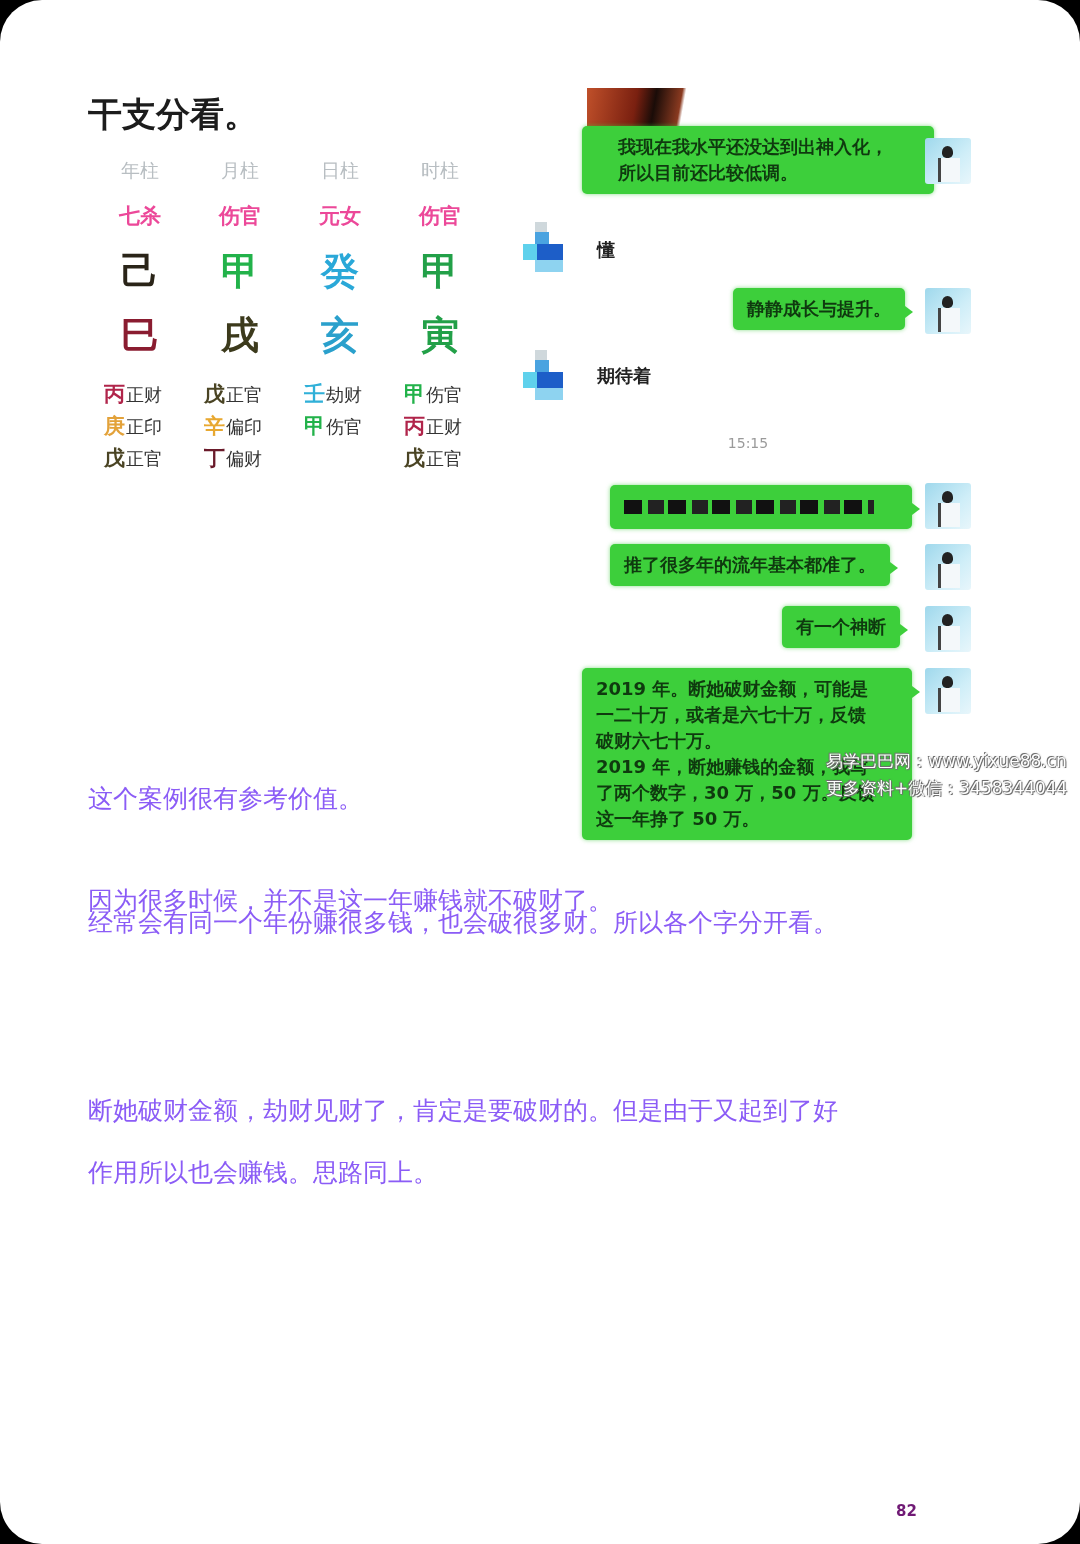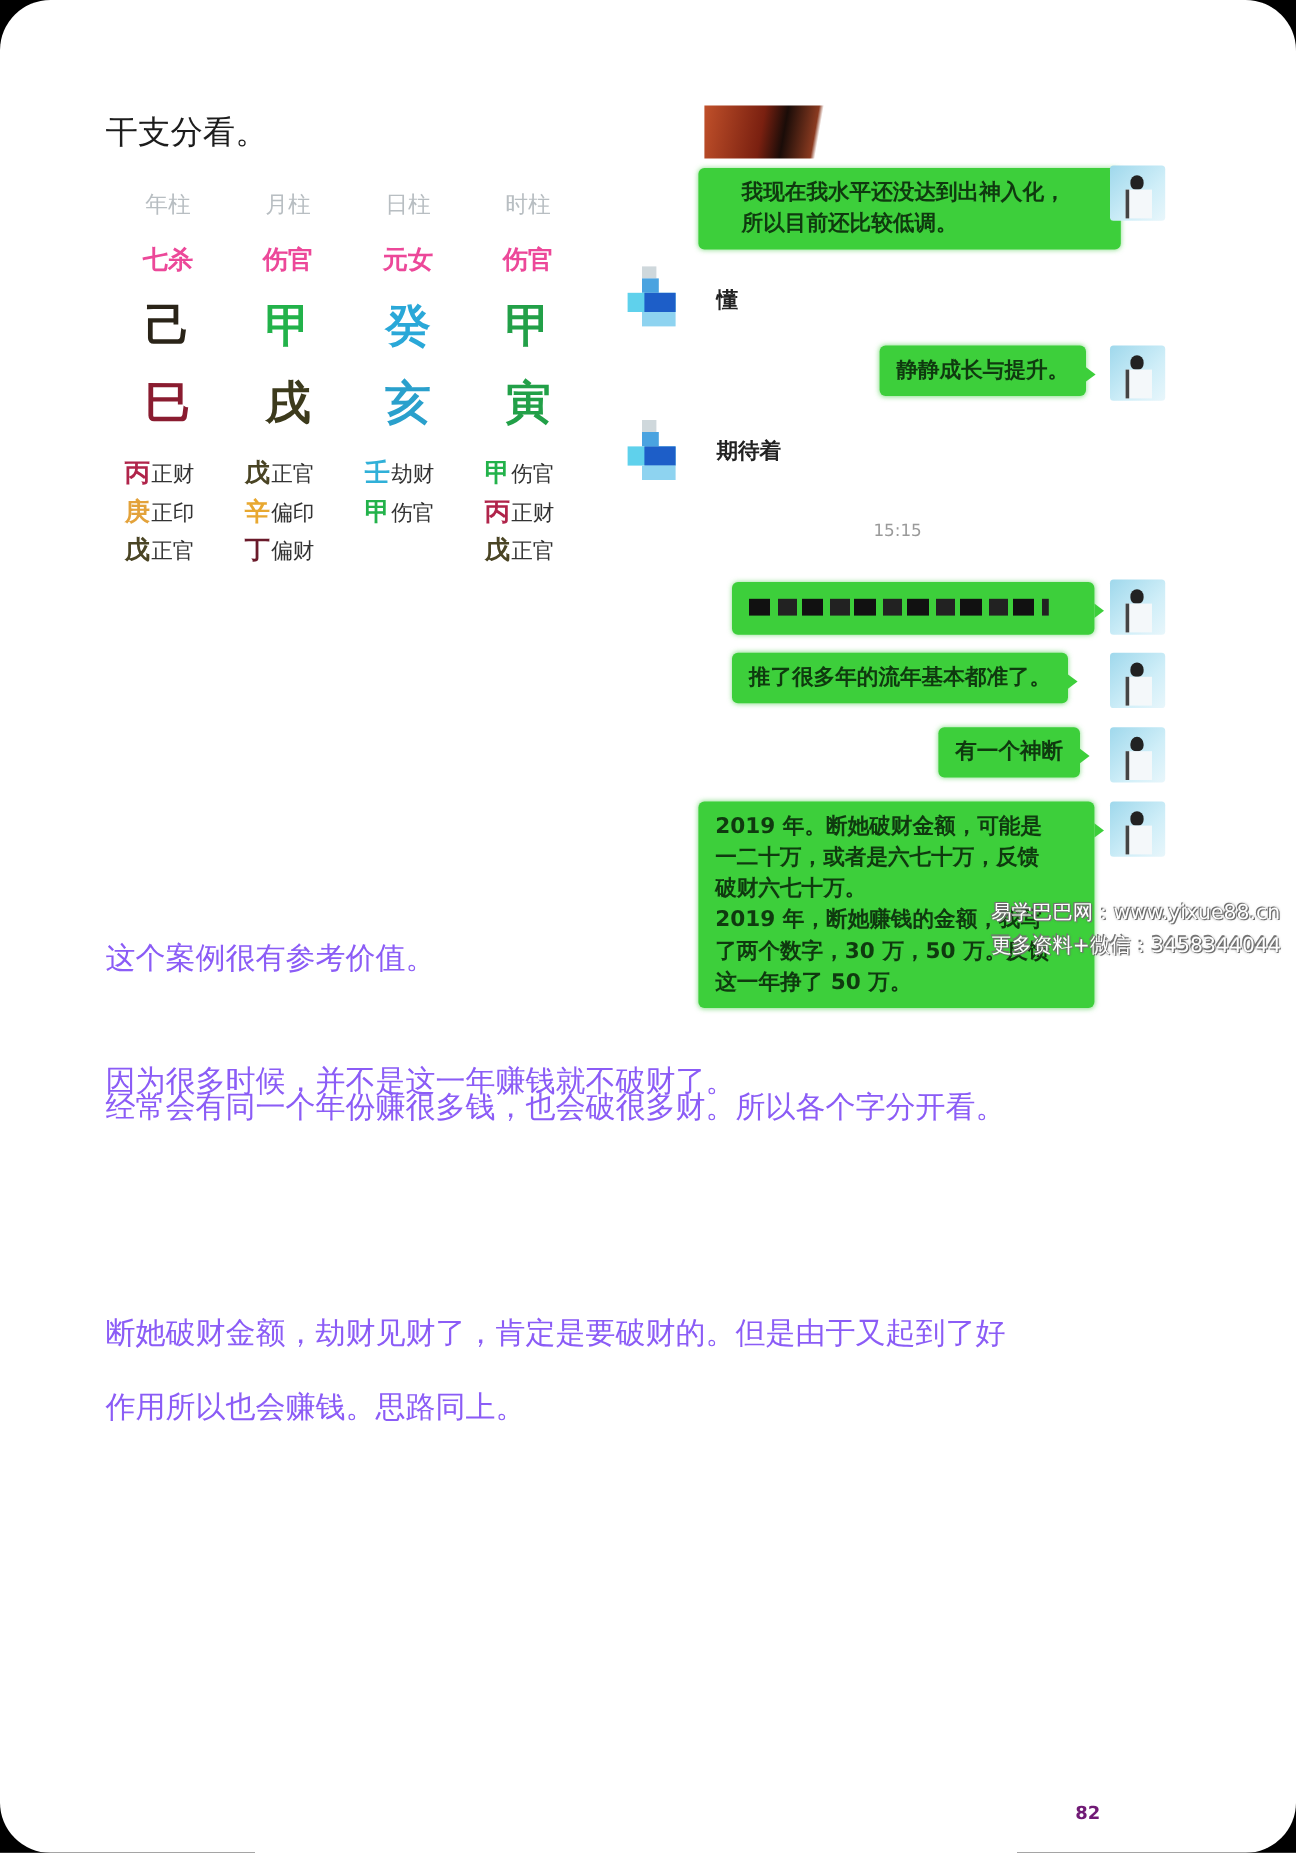--- a/index.html
+++ b/index.html
@@ -5,22 +5,23 @@
   html, body { margin:0; padding:0; }
   body {
     width:1080px; height:1544px; background:#000; position:relative; overflow:hidden;
     font-family:"DejaVu Sans", sans-serif;
   }
   .page {
     position:absolute; left:0; top:0; width:1080px; height:1544px;
     background:#fff; border-radius:42px; overflow:hidden;
   }
   .section-title {
-    position:absolute; left:88px; top:92px; font-size:27px; color:#1c1c1c;
+    position:absolute; left:88px; top:92px; font-size:34px; color:#1c1c1c;
     font-family:"DejaVu Serif", serif;
+    font-weight:bold;
   }
   
   .bazi { position:absolute; left:90px; top:158px; width:410px; }
   .bazi .col { position:absolute; width:100px; text-align:center; }
   .bazi .pillar { font-size:19px; color:#b8bec2; position:absolute; top:0; width:100%; }
   .bazi .god { font-size:21px; color:#ec4899; font-weight:bold; position:absolute; top:44px; width:100%; }
   .bazi .stem, .bazi .branch { font-size:38px; font-weight:bold; position:absolute; width:100%; }
   .bazi .stem { top:88px; }
   .bazi .branch { top:152px; }
   .bazi .hidden { position:absolute; top:222px; left:14px; width:100px; text-align:left; }
@@ -121,21 +122,21 @@
         <div><span class="hc" style="color:#22b24a">甲</span><span>伤官</span></div>
         <div><span class="hc" style="color:#b0244a">丙</span><span>正财</span></div>
         <div><span class="hc" style="color:#4a4424">戊</span><span>正官</span></div>
       </div>
     </div>
   </div>
 
   <div class="chat">
     <div class="photo"></div>
 
-    <div class="bubble" style="left:67px; top:60px; width:302px; white-space:pre-line;padding-left:36px;">我现在我水平还没达到出神入化，
+    <div class="bubble" style="left:67px; top:46px; width:302px; white-space:pre-line;padding-left:36px;">我现在我水平还没达到出神入化，
 所以目前还比较低调。</div>
     <div class="avatar-me" style="top:58px;"></div>
 
     <div class="avatar-other" style="top:142px;">
         <div class="a1"></div>
         <div class="a2"></div>
         <div class="a3"></div>
         <div class="a4"></div>
         <div class="a5"></div>
       </div>

